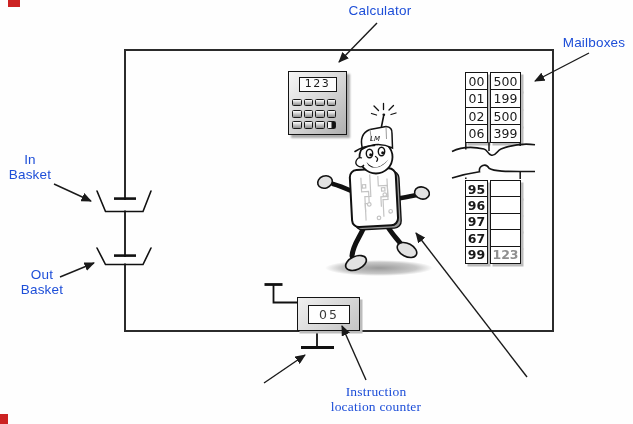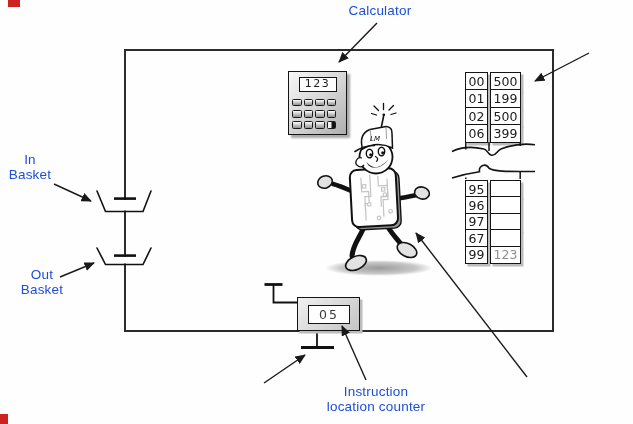--- a/index.html
+++ b/index.html
@@ -36,21 +36,21 @@
   }
   .key{
     box-sizing:border-box; border:1.3px solid #1a1a1a; border-radius:1.5px;
     background:linear-gradient(180deg,#ffffff 0%,#8f8f8f 100%);
   }
   .key.dark{background:linear-gradient(90deg,#f2f2f2 35%,#111 65%);}
 
   
   .mbtable{position:absolute; z-index:2; left:465px;}
   .mbtable.upper{top:72px;}
-  .mbtable.lower{top:180px;}
+  .mbtable.lower{top:180px;font-weight:bold;}
   .mbrow{display:flex; column-gap:2px;}
   .mbrow + .mbrow{margin-top:-1.6px;}
   .cell{
     box-sizing:border-box; border:1.6px solid #151515; background:#ffffff;
     display:flex; align-items:center; justify-content:center;
     font-family:"DejaVu Sans", sans-serif; font-size:12.5px; color:#1a1a1a;
     box-shadow:2.5px 2.5px 0 #bcbcbc;
   }
   .upper .cell{height:19px;}
   .lower .cell{height:18px;}
@@ -238,33 +238,34 @@
       <div class="cell val muted">123</div>
     </div>
   </div>
 
   <div class="counter">
     <div class="counter-display">05</div>
   </div>
 
   <div class="label" style="left:330px; top:3px; width:100px;">Calculator</div>
 
+  <div class="label" style="left:556px; top:35px; width:76px;">Mailboxes</div>
 
   <div class="label" style="left:5px; top:152px; width:50px;">
     <div>In</div>
     <div>Basket</div>
   </div>
 
   <div class="label" style="left:17px; top:267px; width:50px;">
     <div>Out</div>
     <div>Basket</div>
   </div>
 
 
-  <div class="label" style="left:316px; top:384px; width:120px;">
+  <div class="label" style="left:316px; top:384px; width:120px;font-family:Liberation Serif, serif;">
     <div>Instruction</div>
     <div>location counter</div>
   </div>
 
 
   <svg id="overlay" width="633" height="424" viewBox="0 0 633 424">
     <defs>
       <marker id="ah" markerWidth="11" markerHeight="9" refX="9.5" refY="4.5" orient="auto" markerUnits="userSpaceOnUse">
         <path d="M0,0 L10.5,4.5 L0,9 Z" fill="#1a1a1a"></path>
       </marker>

